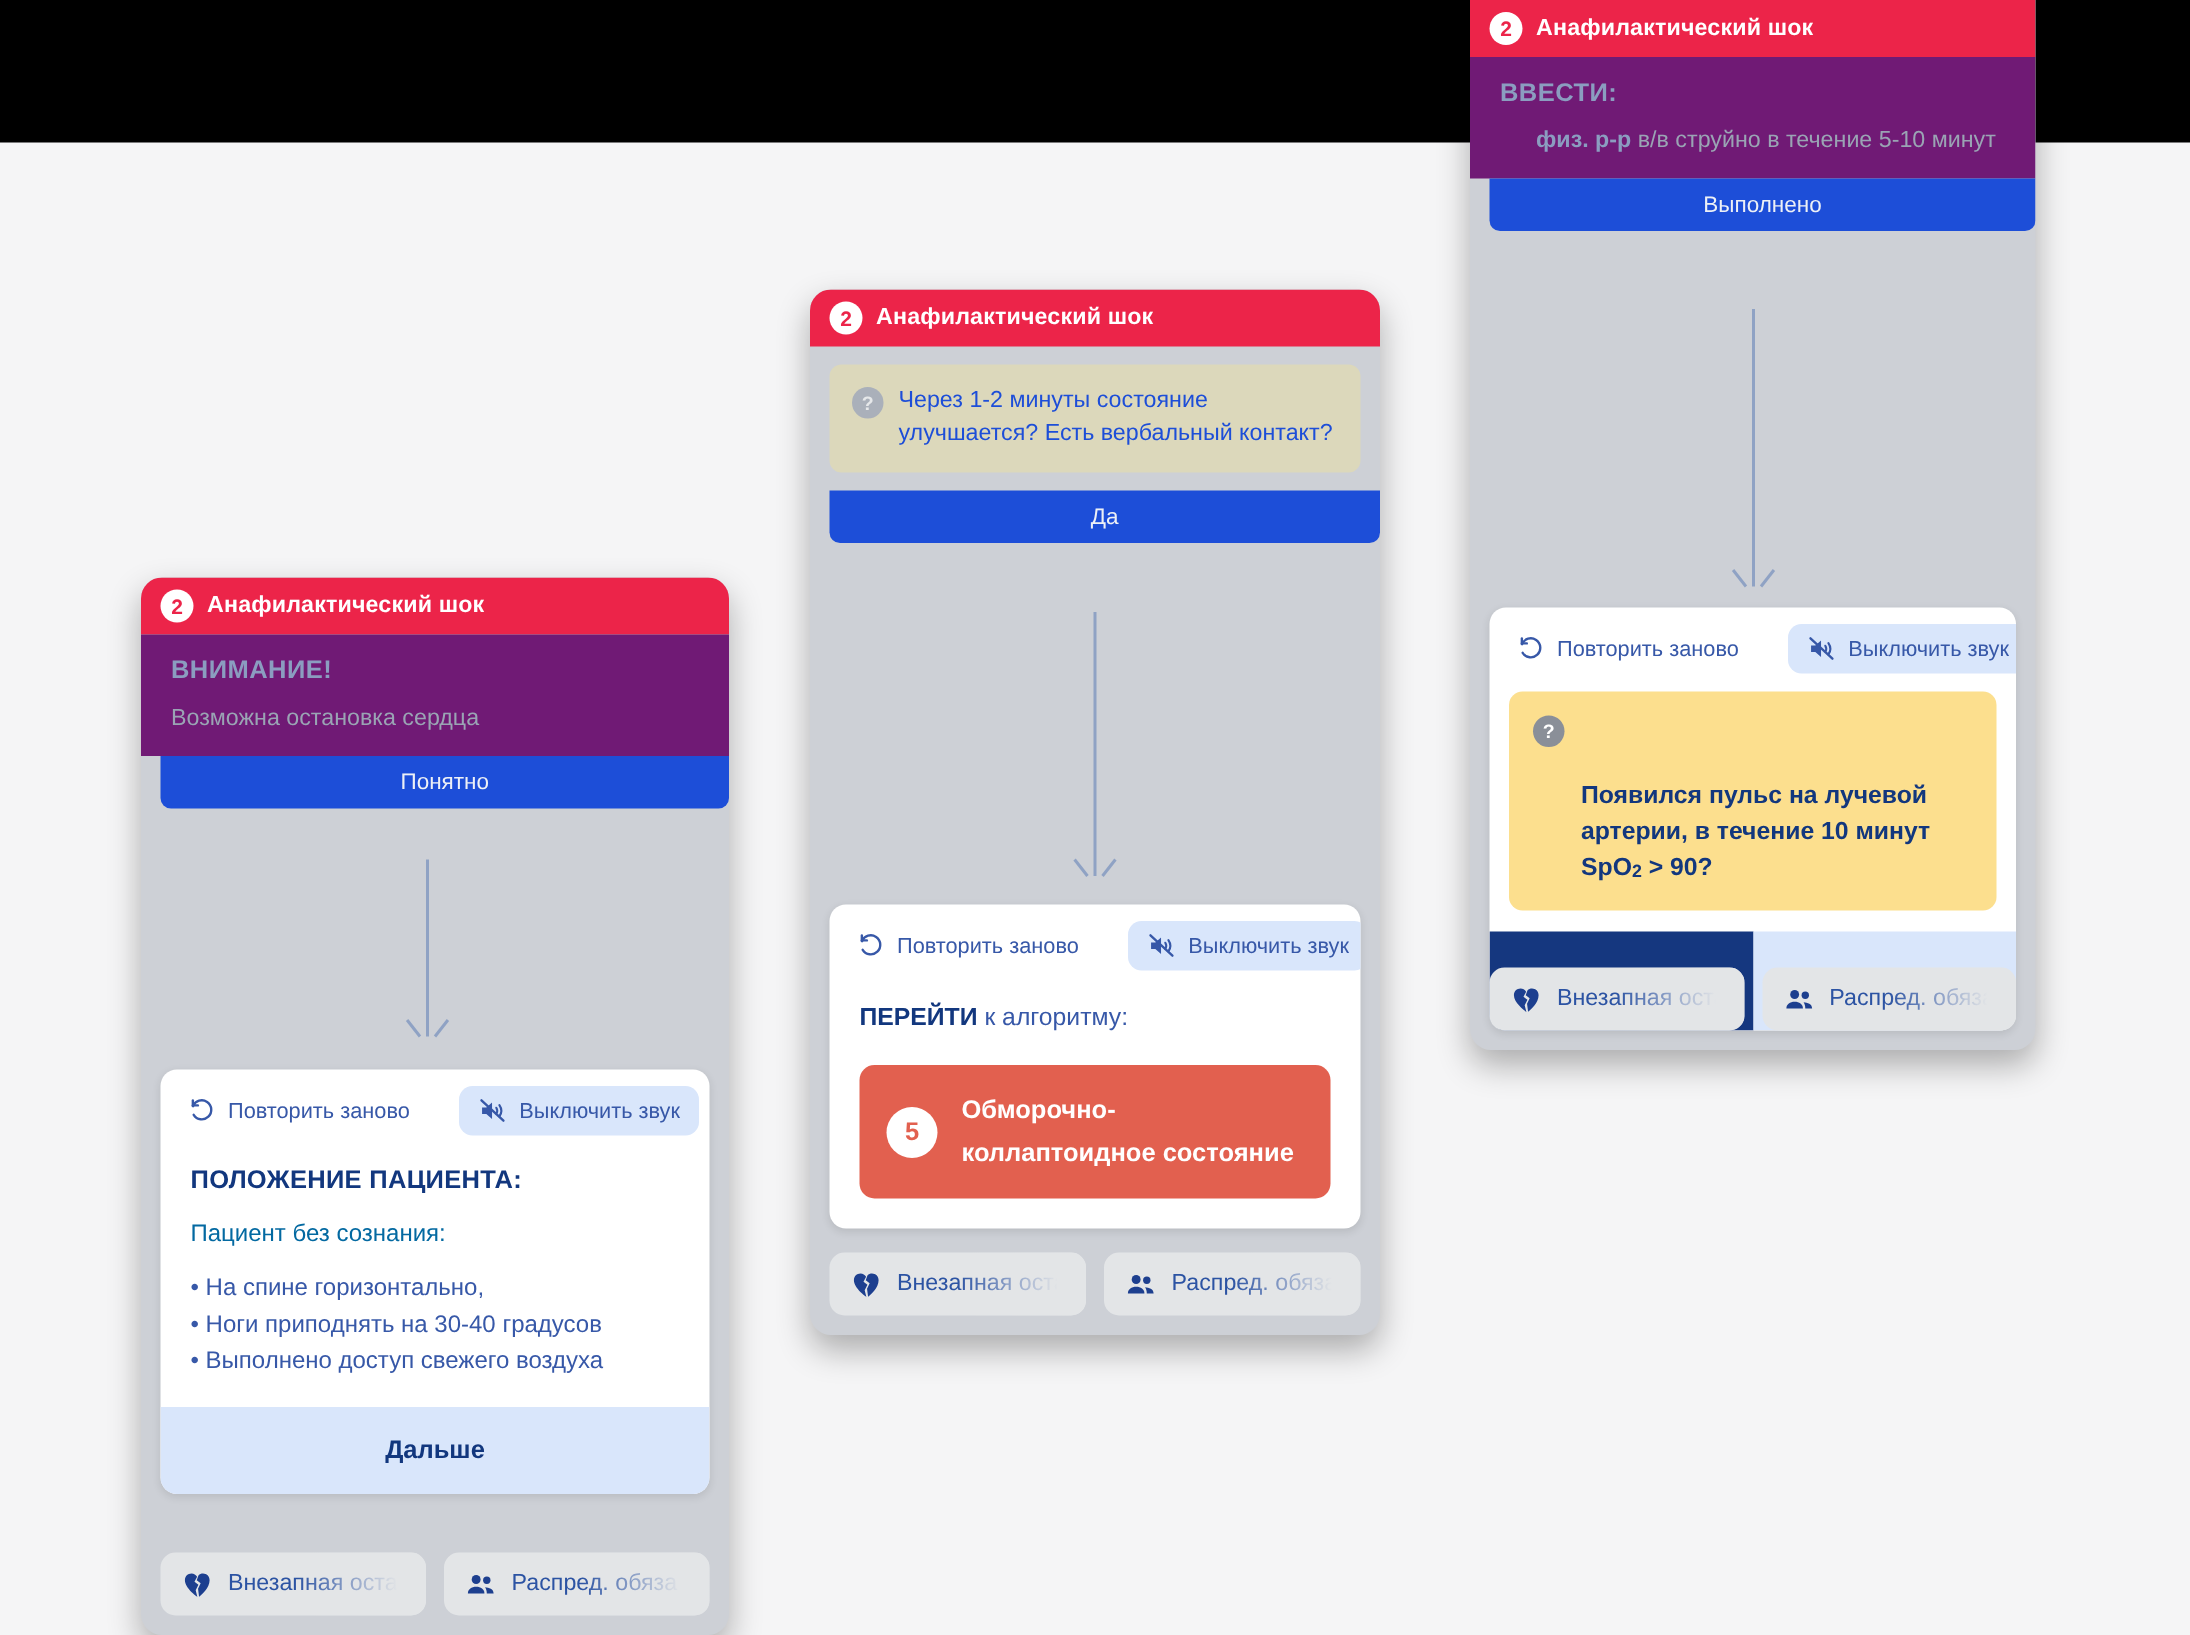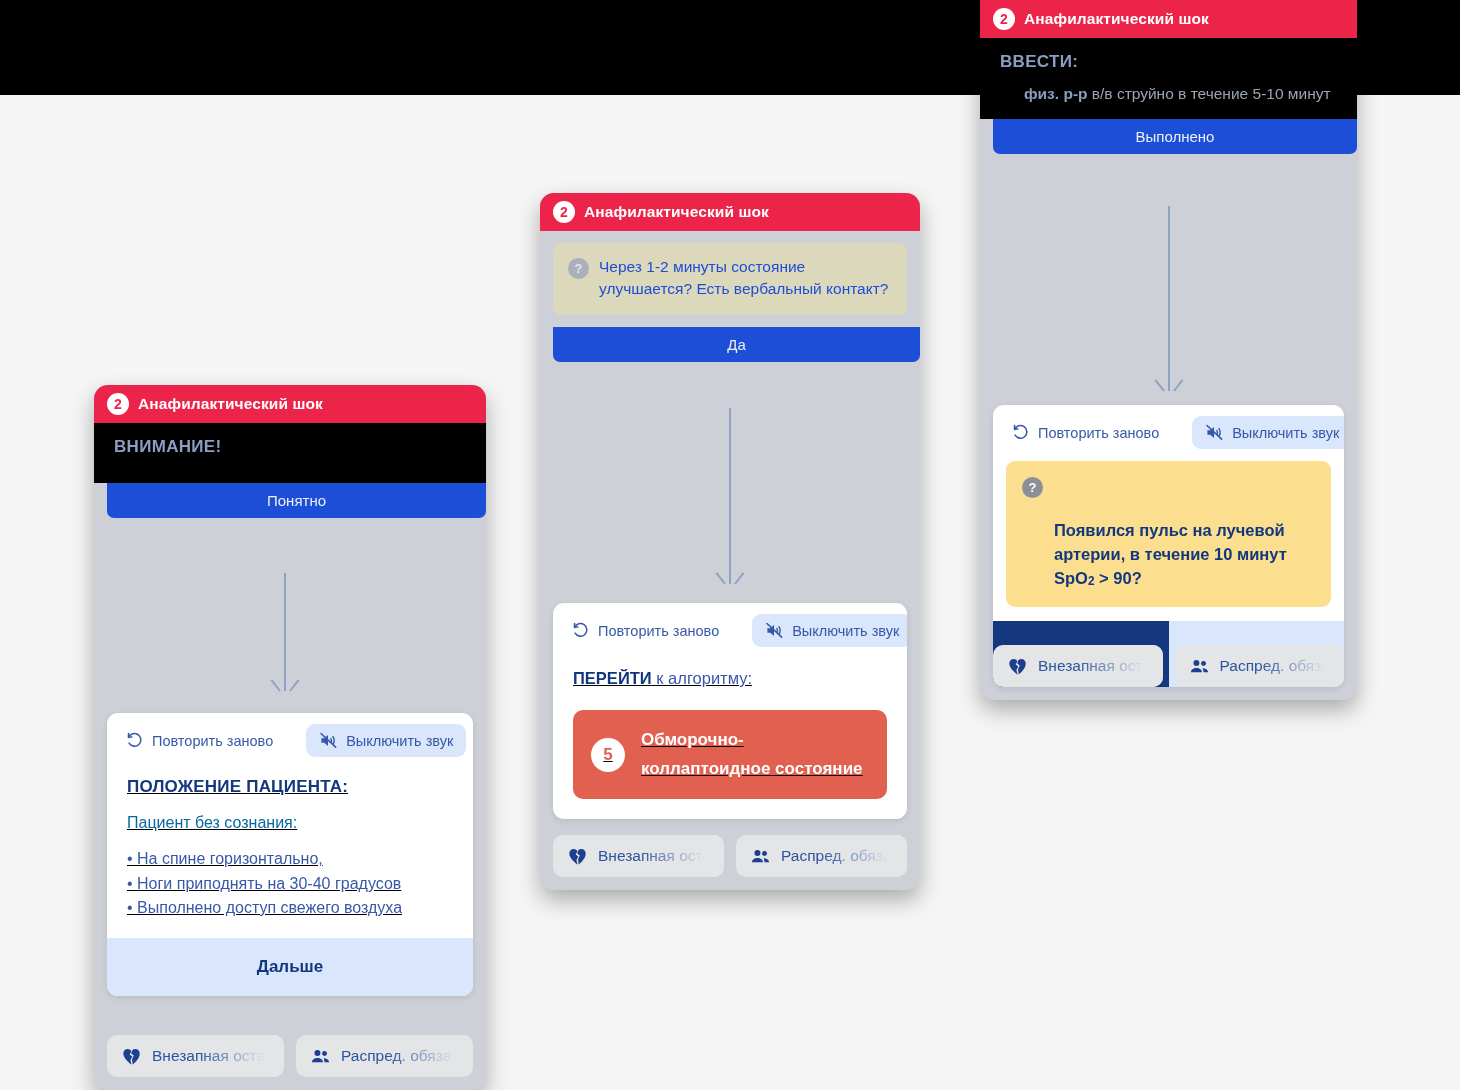--- a/index.html
+++ b/index.html
@@ -38,21 +38,21 @@
     font-size: 14px; font-weight: bold;
     display: flex; align-items: center; justify-content: center;
     flex: 0 0 auto;
   }
   .head-title { color: #fff; font-size: 15.5px; font-weight: bold; letter-spacing: .1px; }
 
   .card-body { position: relative; flex: 1 1 auto; }
 
   
   .step-done {
-    background: #000000;
+    background: #701a75;
     padding: 14px 20px 14px 20px;
   }
   .step-done .lead {
     color: #8b9dc0; font-size: 17px; font-weight: bold; letter-spacing: .3px;
     margin-bottom: 12px;
   }
   .step-done .sub { color: #9aa4b4; font-size: 15.5px; line-height: 1.35; }
   .step-done .sub b { color: #8b9dc0; font-weight: bold; margin-left: 24px; }
 
   .done-bar {
@@ -111,21 +111,21 @@
   .tool-btn {
     display: flex; align-items: center; gap: 8px;
     font-size: 14.5px; color: #3758a8;
     padding: 7px 13px; border-radius: 9px;
     white-space: nowrap;
   }
   .tool-btn.plain { padding-left: 6px; }
   .tool-btn.filled { background: #d9e6fb; }
   .ico { width: 19px; height: 19px; flex: 0 0 auto; display: block; }
 
-  .panel-content { padding: 6px 20px 18px 20px; text-decoration: underline; }
+  .panel-content { padding: 6px 20px 18px 20px; }
   .p-title {
     color: #12377e; font-size: 17px; font-weight: bold; letter-spacing: .2px;
     margin: 8px 0 14px 0;
   }
   .p-text { color: #0369a1; font-size: 16px; line-height: 1.52; }
   .p-list { color: #3758a8; font-size: 16px; line-height: 1.52; margin-top: 12px; }
 
   .p-goto { color: #3758a8; font-size: 16.5px; margin: 10px 0 22px 0; }
   .p-goto b { color: #12377e; font-weight: bold; }
 
@@ -201,20 +201,21 @@
 
   <div class="card" style="left:94px; top:385px; width:392px; height:705px; border-bottom-left-radius:14px; border-bottom-right-radius:14px;">
     <div class="card-head">
       <span class="head-badge">2</span>
       <span class="head-title">Анафилактический шок</span>
     </div>
     <div class="card-body">
 
       <div class="step-done">
         <div class="lead">ВНИМАНИЕ!</div>
+        <div class="sub">Возможна остановка сердца</div>
       </div>
       <div class="done-bar">Понятно</div>
 
       <div class="arrow" style="left:180px; top:150px; height:118px;">
         <div class="stem"></div>
           <div class="head"></div>
       </div>
 
       <div class="panel" style="top:290px;">
         <div class="panel-toolbar">

